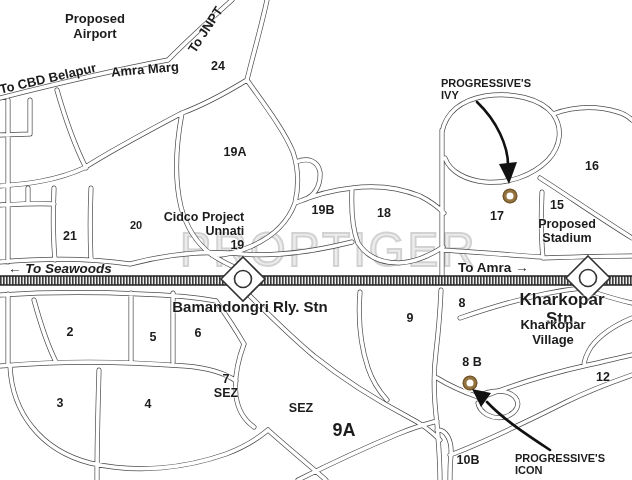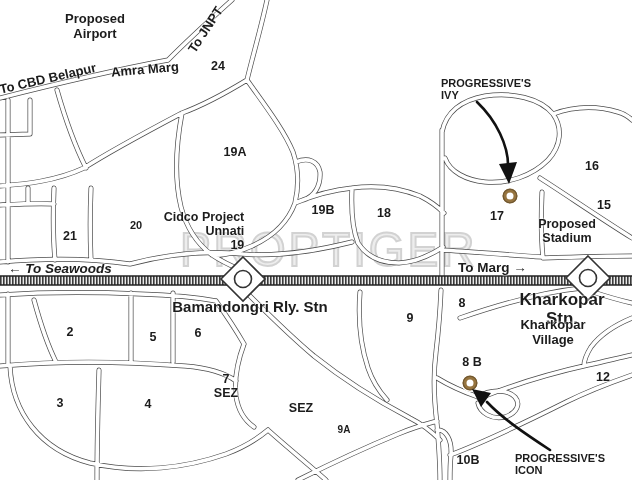--- a/index.html
+++ b/index.html
@@ -90,40 +90,40 @@
       <span class="lbl" style="left: 235px; top: 152px; font-size: 12.5px; transform: translate(-50%, -50%);">19A</span>
       <span class="lbl" style="left: 204px; top: 231px; font-size: 12.5px; transform: translate(-50%, -50%); text-align: right;">Cidco Project
 Unnati
 19</span>
       <span class="lbl" style="left: 136px; top: 225px; font-size: 11px; transform: translate(-50%, -50%);">20</span>
       <span class="lbl" style="left: 70px; top: 236px; font-size: 12.5px; transform: translate(-50%, -50%); text-align: center;">21</span>
       <span class="lbl" style="left: 323px; top: 210px; font-size: 12.5px; transform: translate(-50%, -50%);">19B</span>
       <span class="lbl" style="left: 384px; top: 213px; font-size: 12.5px; transform: translate(-50%, -50%);">18</span>
       <span class="lbl" style="left: 497px; top: 216px; font-size: 12.5px; transform: translate(-50%, -50%);">17</span>
       <span class="lbl" style="left: 592px; top: 166px; font-size: 12.5px; transform: translate(-50%, -50%);">16</span>
-      <span class="lbl" style="left: 557px; top: 205px; font-size: 12.5px; transform: translate(-50%, -50%); margin-left: 47px;">15</span>
+      <span class="lbl" style="left: 557px; top: 205px; font-size: 12.5px; transform: translate(-50%, -50%);">15</span>
       <span class="lbl" style="left: 567px; top: 231px; font-size: 12.5px; transform: translate(-50%, -50%);">Proposed
 Stadium</span>
       <span class="lbl left" style="left: 441px; top: 77px; font-size: 11px; transform: translate(0px, 0px);">PROGRESSIVE'S
 IVY</span>
       <span class="lbl left" style="left: 8px; top: 269px; font-size: 13.5px; transform: translate(0px, -50%); font-style: italic;">← To Seawoods</span>
-      <span class="lbl left" style="left: 458px; top: 268px; font-size: 13.5px; transform: translate(0px, -50%);">To Marg →</span>
+      <span class="lbl left" style="left: 458px; top: 268px; font-size: 13.5px; transform: translate(0px, -50%);">To Amra →</span>
       <span class="lbl" style="left: 250px; top: 307px; font-size: 15px; transform: translate(-50%, -50%);">Bamandongri Rly. Stn</span>
       <span class="lbl" style="left: 562px; top: 309px; font-size: 17px; transform: translate(-50%, -50%);">Kharkopar Stn.</span>
       <span class="lbl" style="left: 553px; top: 333px; font-size: 13px; transform: translate(-50%, -50%);">Kharkopar Village</span>
       <span class="lbl" style="left: 462px; top: 303px; font-size: 12.5px; transform: translate(-50%, -50%);">8</span>
       <span class="lbl" style="left: 410px; top: 318px; font-size: 12.5px; transform: translate(-50%, -50%);">9</span>
       <span class="lbl" style="left: 70px; top: 332px; font-size: 12.5px; transform: translate(-50%, -50%);">2</span>
       <span class="lbl" style="left: 153px; top: 337px; font-size: 12.5px; transform: translate(-50%, -50%);">5</span>
       <span class="lbl" style="left: 198px; top: 333px; font-size: 12.5px; transform: translate(-50%, -50%);">6</span>
       <span class="lbl" style="left: 60px; top: 403px; font-size: 12.5px; transform: translate(-50%, -50%);">3</span>
       <span class="lbl" style="left: 148px; top: 404px; font-size: 12.5px; transform: translate(-50%, -50%);">4</span>
       <span class="lbl" style="left: 226px; top: 386px; font-size: 12.5px; transform: translate(-50%, -50%);">7
 SEZ</span>
       <span class="lbl" style="left: 301px; top: 408px; font-size: 12.5px; transform: translate(-50%, -50%);">SEZ</span>
-      <span class="lbl" style="left: 344px; top: 430px; font-size: 10px; transform: translate(-50%, -50%);">9A</span>
+      <span class="lbl" style="left: 344px; top: 430px; font-size: 18px; transform: translate(-50%, -50%);">9A</span>
       <span class="lbl" style="left: 472px; top: 362px; font-size: 12.5px; transform: translate(-50%, -50%);">8 B</span>
       <span class="lbl" style="left: 603px; top: 377px; font-size: 12.5px; transform: translate(-50%, -50%);">12</span>
       <span class="lbl" style="left: 468px; top: 460px; font-size: 12.5px; transform: translate(-50%, -50%);">10B</span>
       <span class="lbl left" style="left: 515px; top: 452px; font-size: 11px; transform: translate(0px, 0px);">PROGRESSIVE'S
 ICON</span>
     </div>
 </div>
 
 </body></html>

